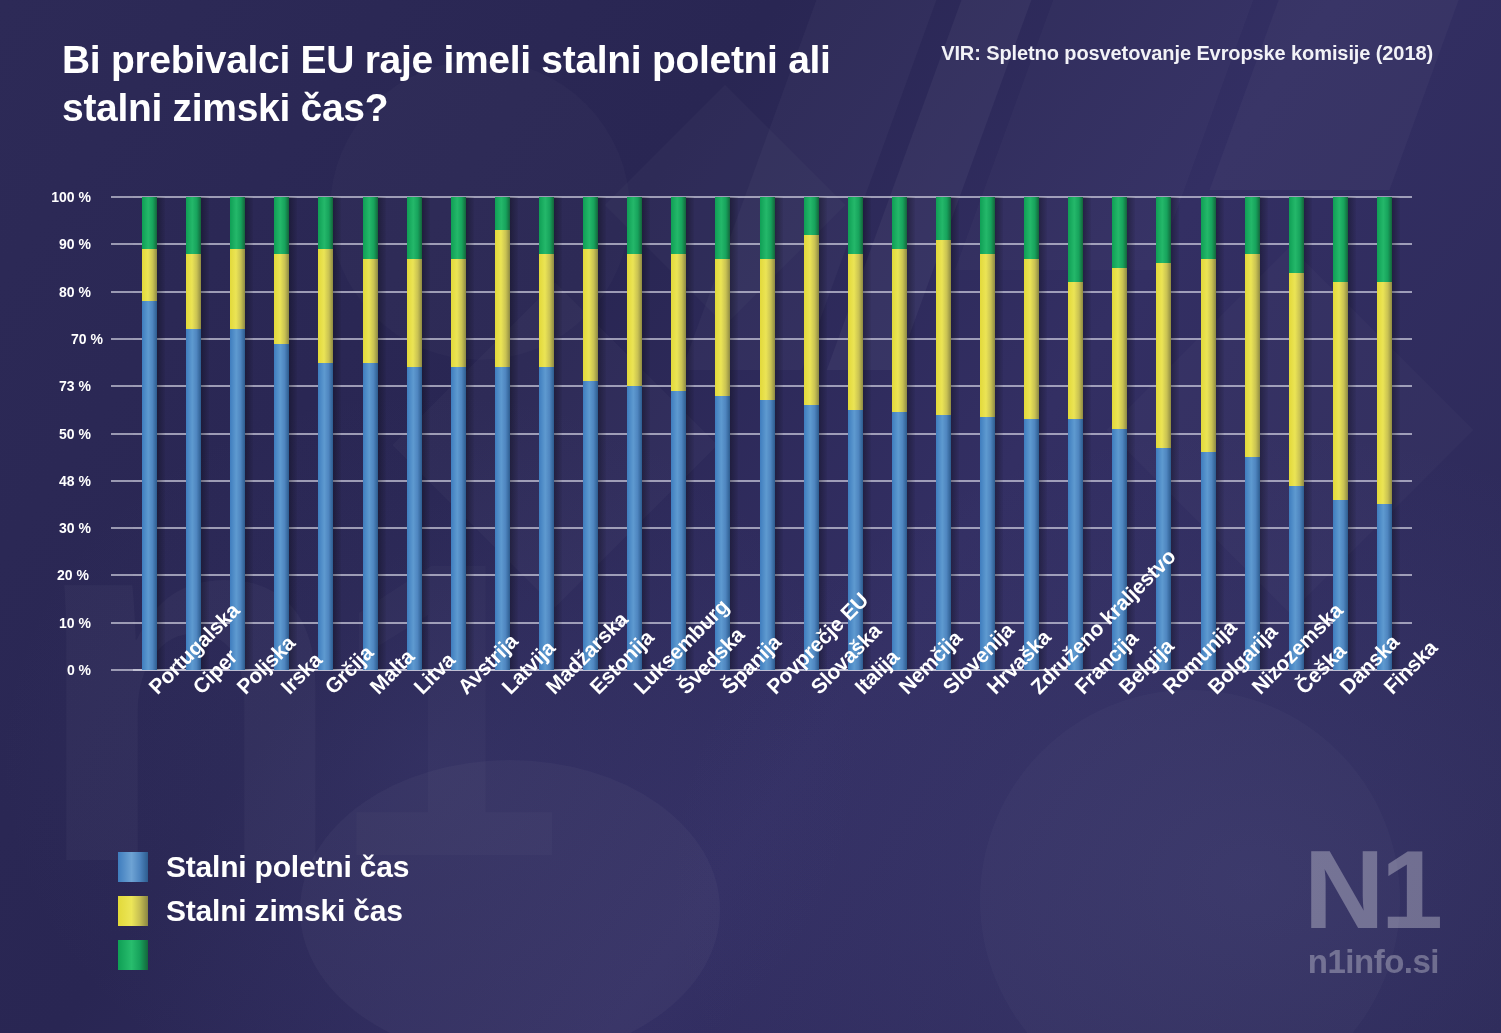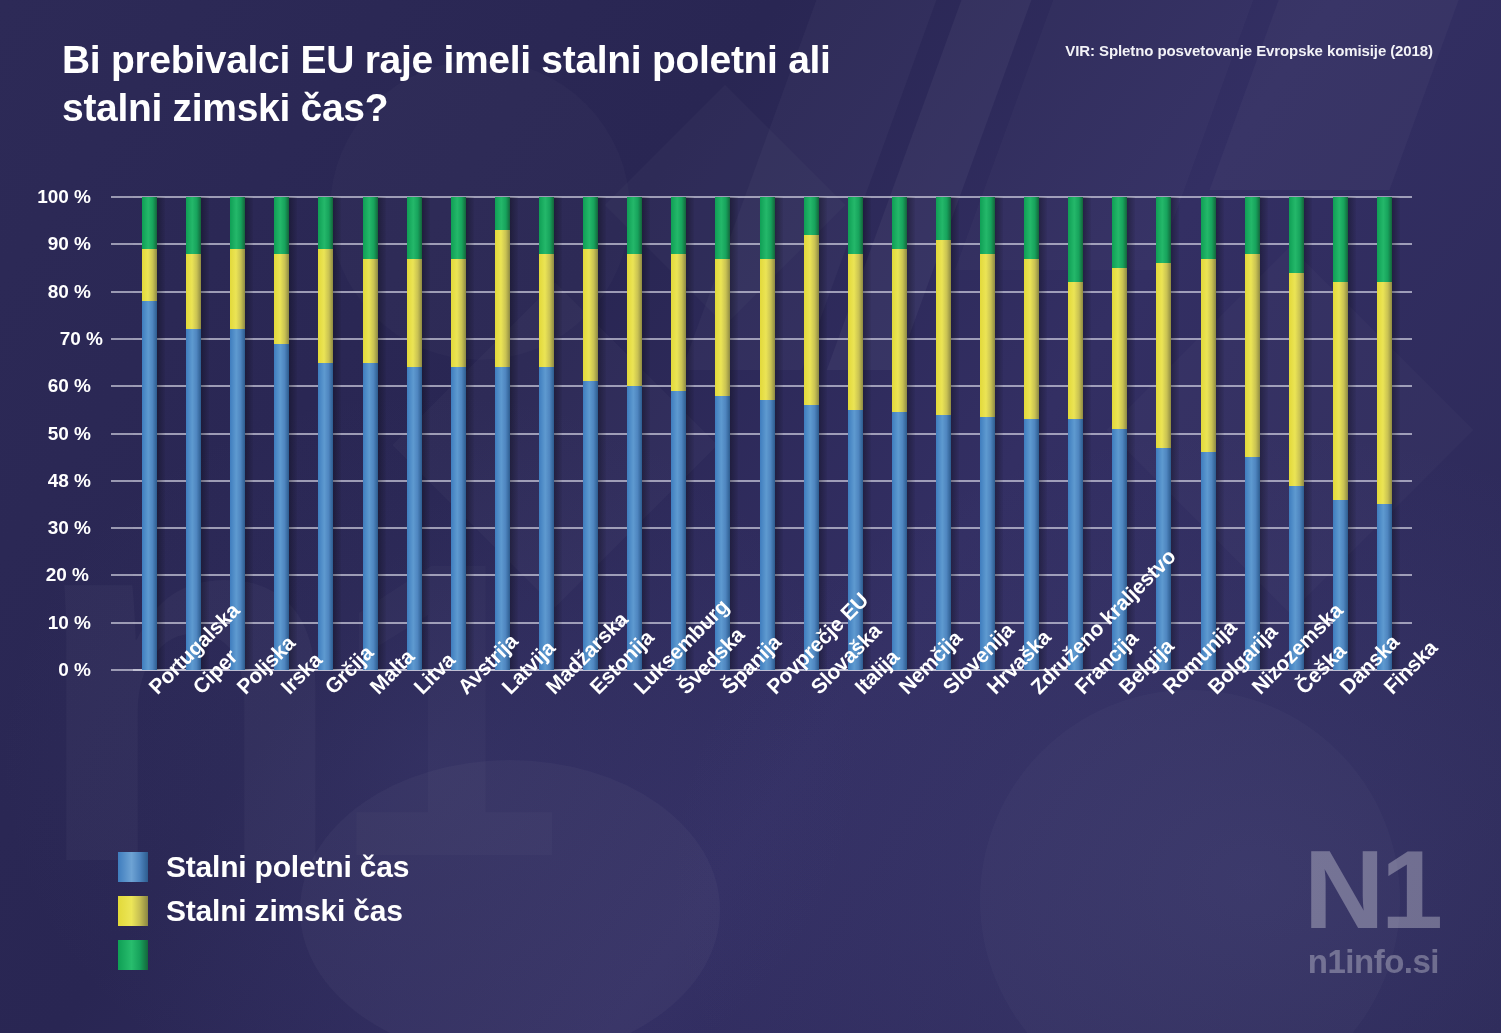--- a/index.html
+++ b/index.html
@@ -53,42 +53,42 @@
   
   .header { position: absolute; left: 0; top: 0; width: 1501px; z-index: 5; }
   .chart-title {
     position: absolute; left: 62px; top: 36px;
     width: 790px;
     font-size: 39px; font-weight: 700; color: #ffffff;
     line-height: 1.22; letter-spacing: -0.3px;
   }
   .source-note {
     position: absolute; right: 68px; top: 42px;
-    font-size: 15px; font-weight: 700; color: #f2f2f7;
+    font-size: 20px; font-weight: 700; color: #f2f2f7;
     letter-spacing: -0.1px;
   }
 
   
   .chart-area {
     position: absolute; left: 0; top: 0;
     width: 1501px; height: 1033px; z-index: 4;
   }
   .plot {
     position: absolute;
     left: 133px; top: 197px;
     width: 1279px; height: 473px;
   }
   .gridline {
     position: absolute; left: 0; width: 100%;
     height: 2px; background: rgba(228,228,240,0.62);
   }
   .gridline.baseline { background: rgba(228,228,240,0.80); }
   .tick-label {
     position: absolute; right: 0;
-    font-size: 19px; font-weight: 700; color: #ffffff;
+    font-size: 14px; font-weight: 700; color: #ffffff;
     text-align: right; white-space: nowrap;
     transform: translateY(-50%);
   }
   .tick-dash {
     position: absolute; height: 2px; width: 22px;
     background: rgba(228,228,240,0.60);
   }
   .yaxis-wrap { position: absolute; left: 0px; top: 197px; width: 133px; height: 476px; }
 
   .bar {
@@ -180,21 +180,21 @@
       <div class="tick-label" style="top: 425.7px; right: 42px;">10 %</div>
       <div class="tick-dash" style="top: 424.7px; right: 0px;"></div>
       <div class="tick-label" style="top: 378.4px; right: 44px;">20 %</div>
       <div class="tick-dash" style="top: 377.4px; right: 0px;"></div>
       <div class="tick-label" style="top: 331.1px; right: 42px;">30 %</div>
       <div class="tick-dash" style="top: 330.1px; right: 0px;"></div>
       <div class="tick-label" style="top: 283.8px; right: 42px;">48 %</div>
       <div class="tick-dash" style="top: 282.8px; right: 0px;"></div>
       <div class="tick-label" style="top: 236.5px; right: 42px;">50 %</div>
       <div class="tick-dash" style="top: 235.5px; right: 0px;"></div>
-      <div class="tick-label" style="top: 189.2px; right: 42px;">60 %</div>
+      <div class="tick-label" style="top: 189.2px; right: 42px;">73 %</div>
       <div class="tick-dash" style="top: 188.2px; right: 0px;"></div>
       <div class="tick-label" style="top: 141.9px; right: 30px;">70 %</div>
       <div class="tick-dash" style="top: 140.9px; right: 0px;"></div>
       <div class="tick-label" style="top: 94.6px; right: 42px;">80 %</div>
       <div class="tick-dash" style="top: 93.6px; right: 0px;"></div>
       <div class="tick-label" style="top: 47.3px; right: 42px;">90 %</div>
       <div class="tick-dash" style="top: 46.3px; right: 0px;"></div>
       <div class="tick-label" style="top: 0px; right: 42px;">100 %</div>
       <div class="tick-dash" style="top: -1px; right: 0px;"></div>
     </div>

